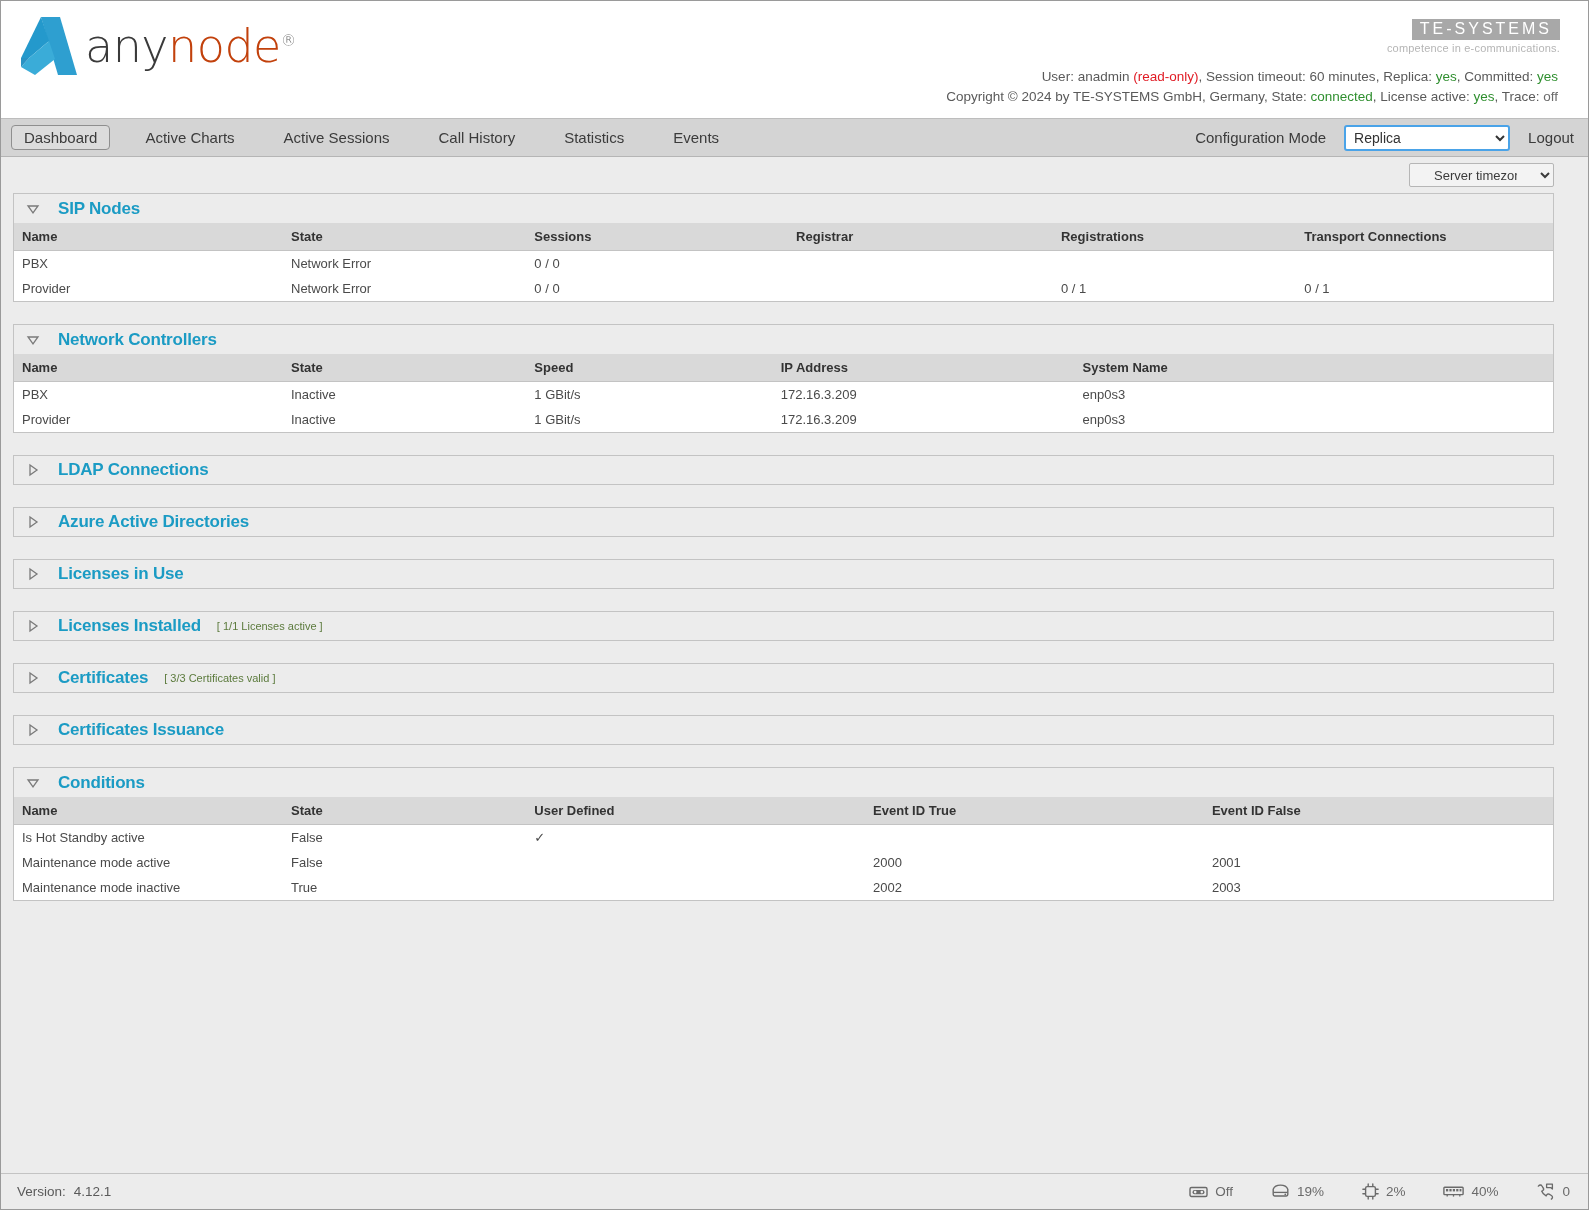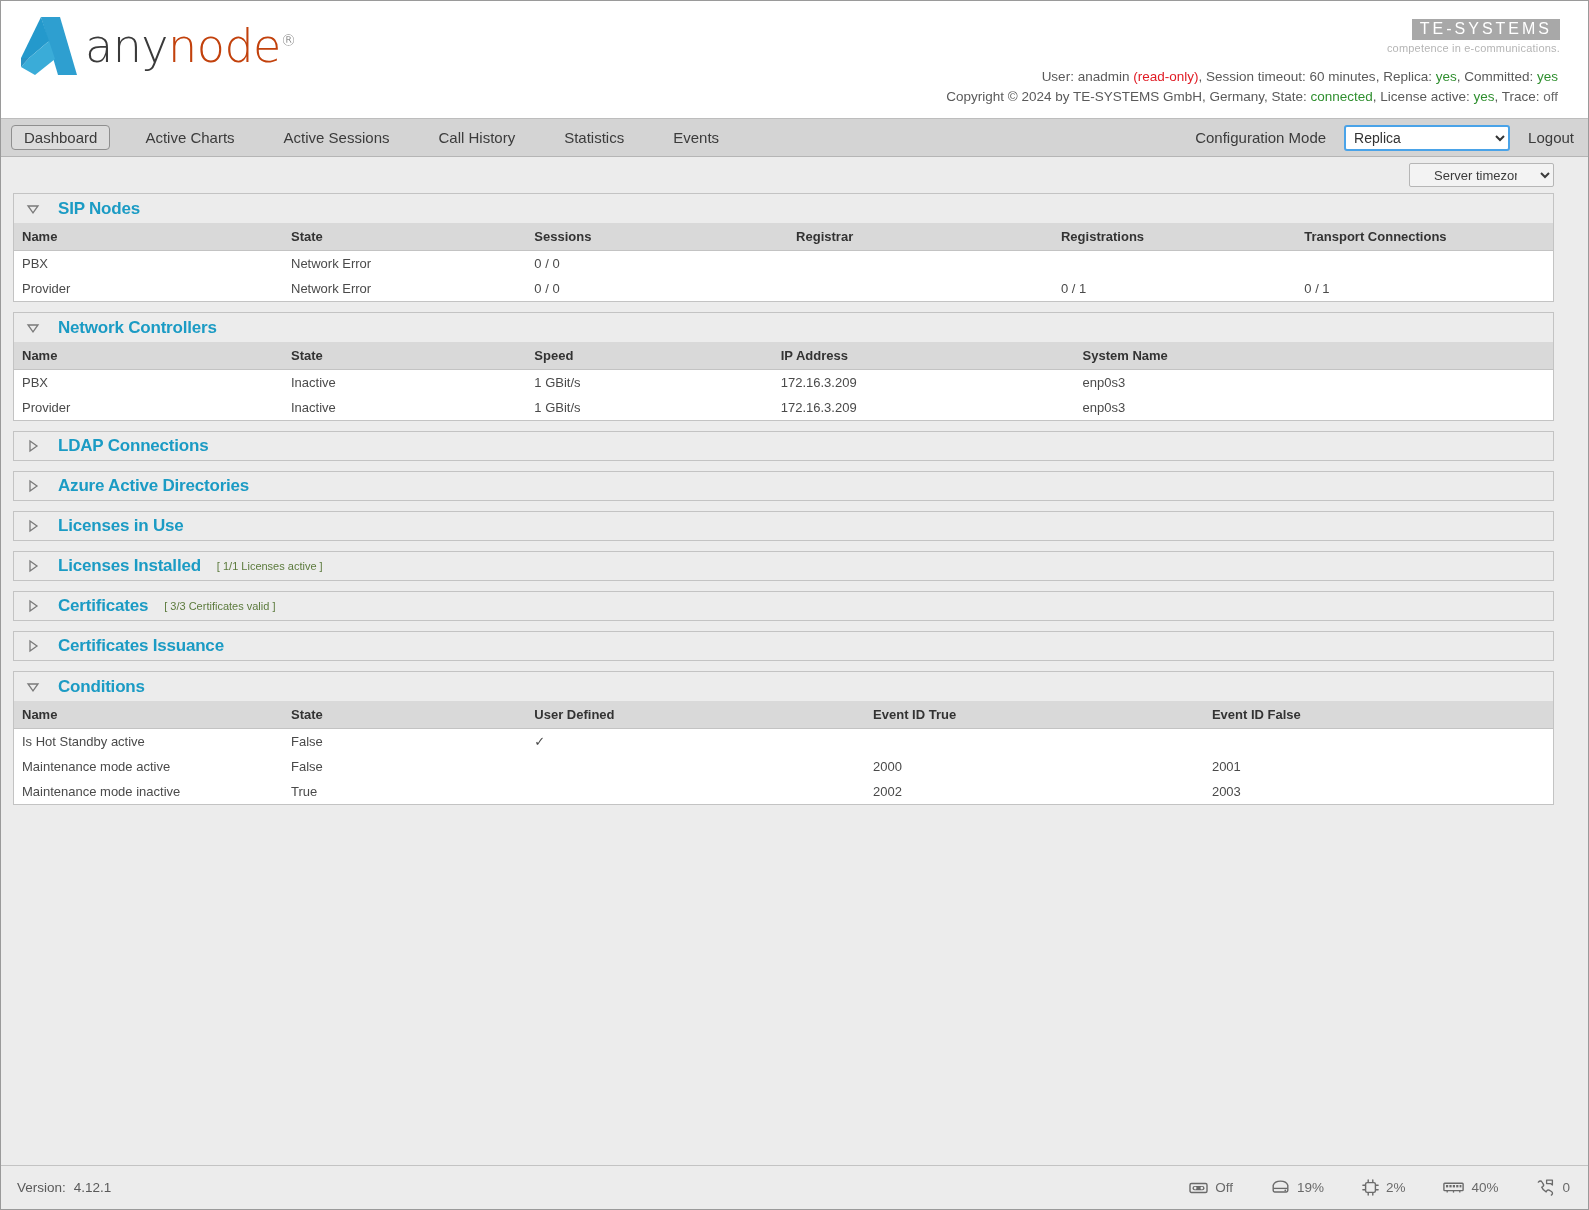--- a/index.html
+++ b/index.html
@@ -148,21 +148,21 @@
     padding: 1px 20px;
   }
 
   
   .content {
     flex: 1 1 auto;
     background: #ececec;
     padding: 0 34px 0 12px;
     overflow: hidden;
   }
-  .panel { margin-bottom: 10px; border-radius: 16px; }
+  .panel { margin-bottom: 22px; border-radius: 16px; }
   .panel-head {
     background: #ececec;
     border: 1px solid #c3c3c3;
     height: 30px;
     display: flex;
     align-items: center;
     padding-left: 12px;
     cursor: pointer;
   }
   .panel.open .panel-head { border-bottom: none; }
@@ -210,21 +210,21 @@
     background: #ffffff;
     white-space: nowrap;
   }
   td.err, span.err { color: #e01b24; }
   td.tval { color: #5b5bd6; }
   .checkmark { font-size: 14px; color: #333; }
 
   
   .footer {
     flex: 0 0 auto;
-    height: 44px;
+    height: 36px;
     background: #ececec;
     border-top: 1px solid #c3c3c3;
     display: flex;
     align-items: center;
     padding: 0 18px 0 16px;
     font-size: 13.5px;
     color: #5a5a5a;
   }
   .footer-right {
     margin-left: auto;

